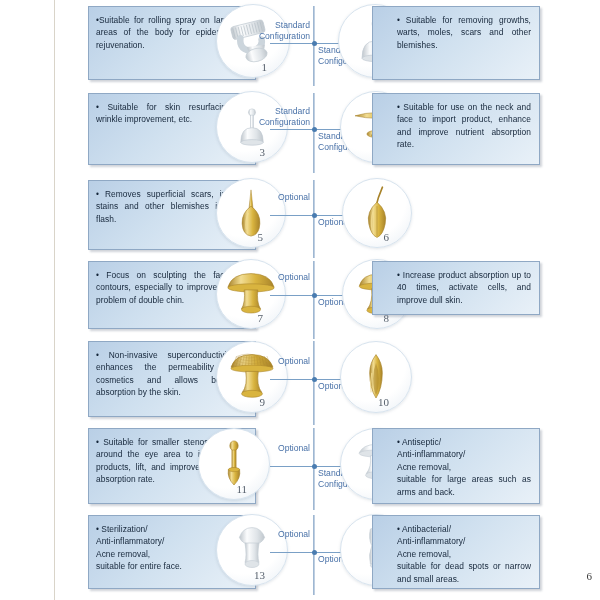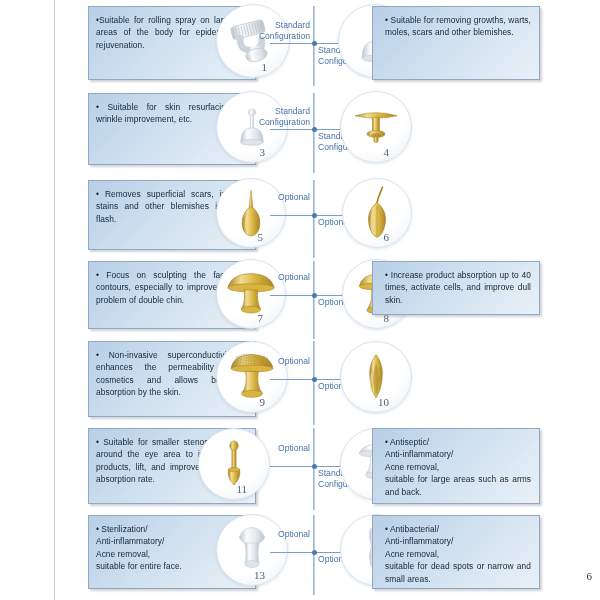--- a/index.html
+++ b/index.html
@@ -56,21 +56,21 @@
     font-size: 8.4px;
     line-height: 12.4px;
     color: #15263a;
     padding: 7px 8px 4px 7px;
     text-align: justify;
     text-justify: inter-word;
     white-space: pre-line;
     letter-spacing: 0.05px;
   }
   .card.left .card-text  { padding-right: 22px; }
-  .card.right .card-text { padding-left: 12px; }
+  .card.right .card-text { padding-left: 24px; }
 
   
   .bubble {
     position: absolute;
     border-radius: 50%;
     background:
       radial-gradient(circle at 38% 30%, #ffffff 0%, #ffffff 58%, #f4f7fa 78%, #e6edf4 100%);
     border: 1px solid #d7e3ee;
     box-shadow: 0 1px 3px rgba(90,110,135,0.18);
     display: flex;
@@ -270,20 +270,23 @@
   </linearGradient>
                 </defs>
     <path d="M20 34 q30 -9 60 0 q-30 7 -60 0z" fill="url(#g1_1)" stroke="#a8832a" stroke-width="0.8"></path>
     <rect x="45" y="36" width="10" height="22" rx="2" fill="url(#g1_1)" stroke="#a8832a" stroke-width="0.8"></rect>
     <ellipse cx="50" cy="60" rx="13" ry="5" fill="url(#g1_1)" stroke="#a8832a" stroke-width="0.8"></ellipse>
     <ellipse cx="50" cy="62" rx="7" ry="3" fill="#a8832a" opacity="0.7"></ellipse>
     <rect x="47" y="64" width="6" height="8" rx="2" fill="url(#g1_1)" stroke="#a8832a" stroke-width="0.8"></rect>
   </svg>
             </span>
         <span class="bubble-num">4</span>
+      </div>
+      <div class="card right" style="height:72px">
+        <div class="card-text">• Suitable for use on the neck and face to import product, enhance and improve nutrient absorption rate.</div>
       </div>
     </div>
       </div>
       <div class="row" style="top: 180px; height: 78px;">
     <div class="row-inner">
 
       <div class="card left" style="height:70px">
         <div class="card-text">• Removes superficial scars, ink, stains and other blemishes in a flash.</div>
       </div>
       <div class="bubble" style="width:70px;height:70px;left:128px;top:-2px">

